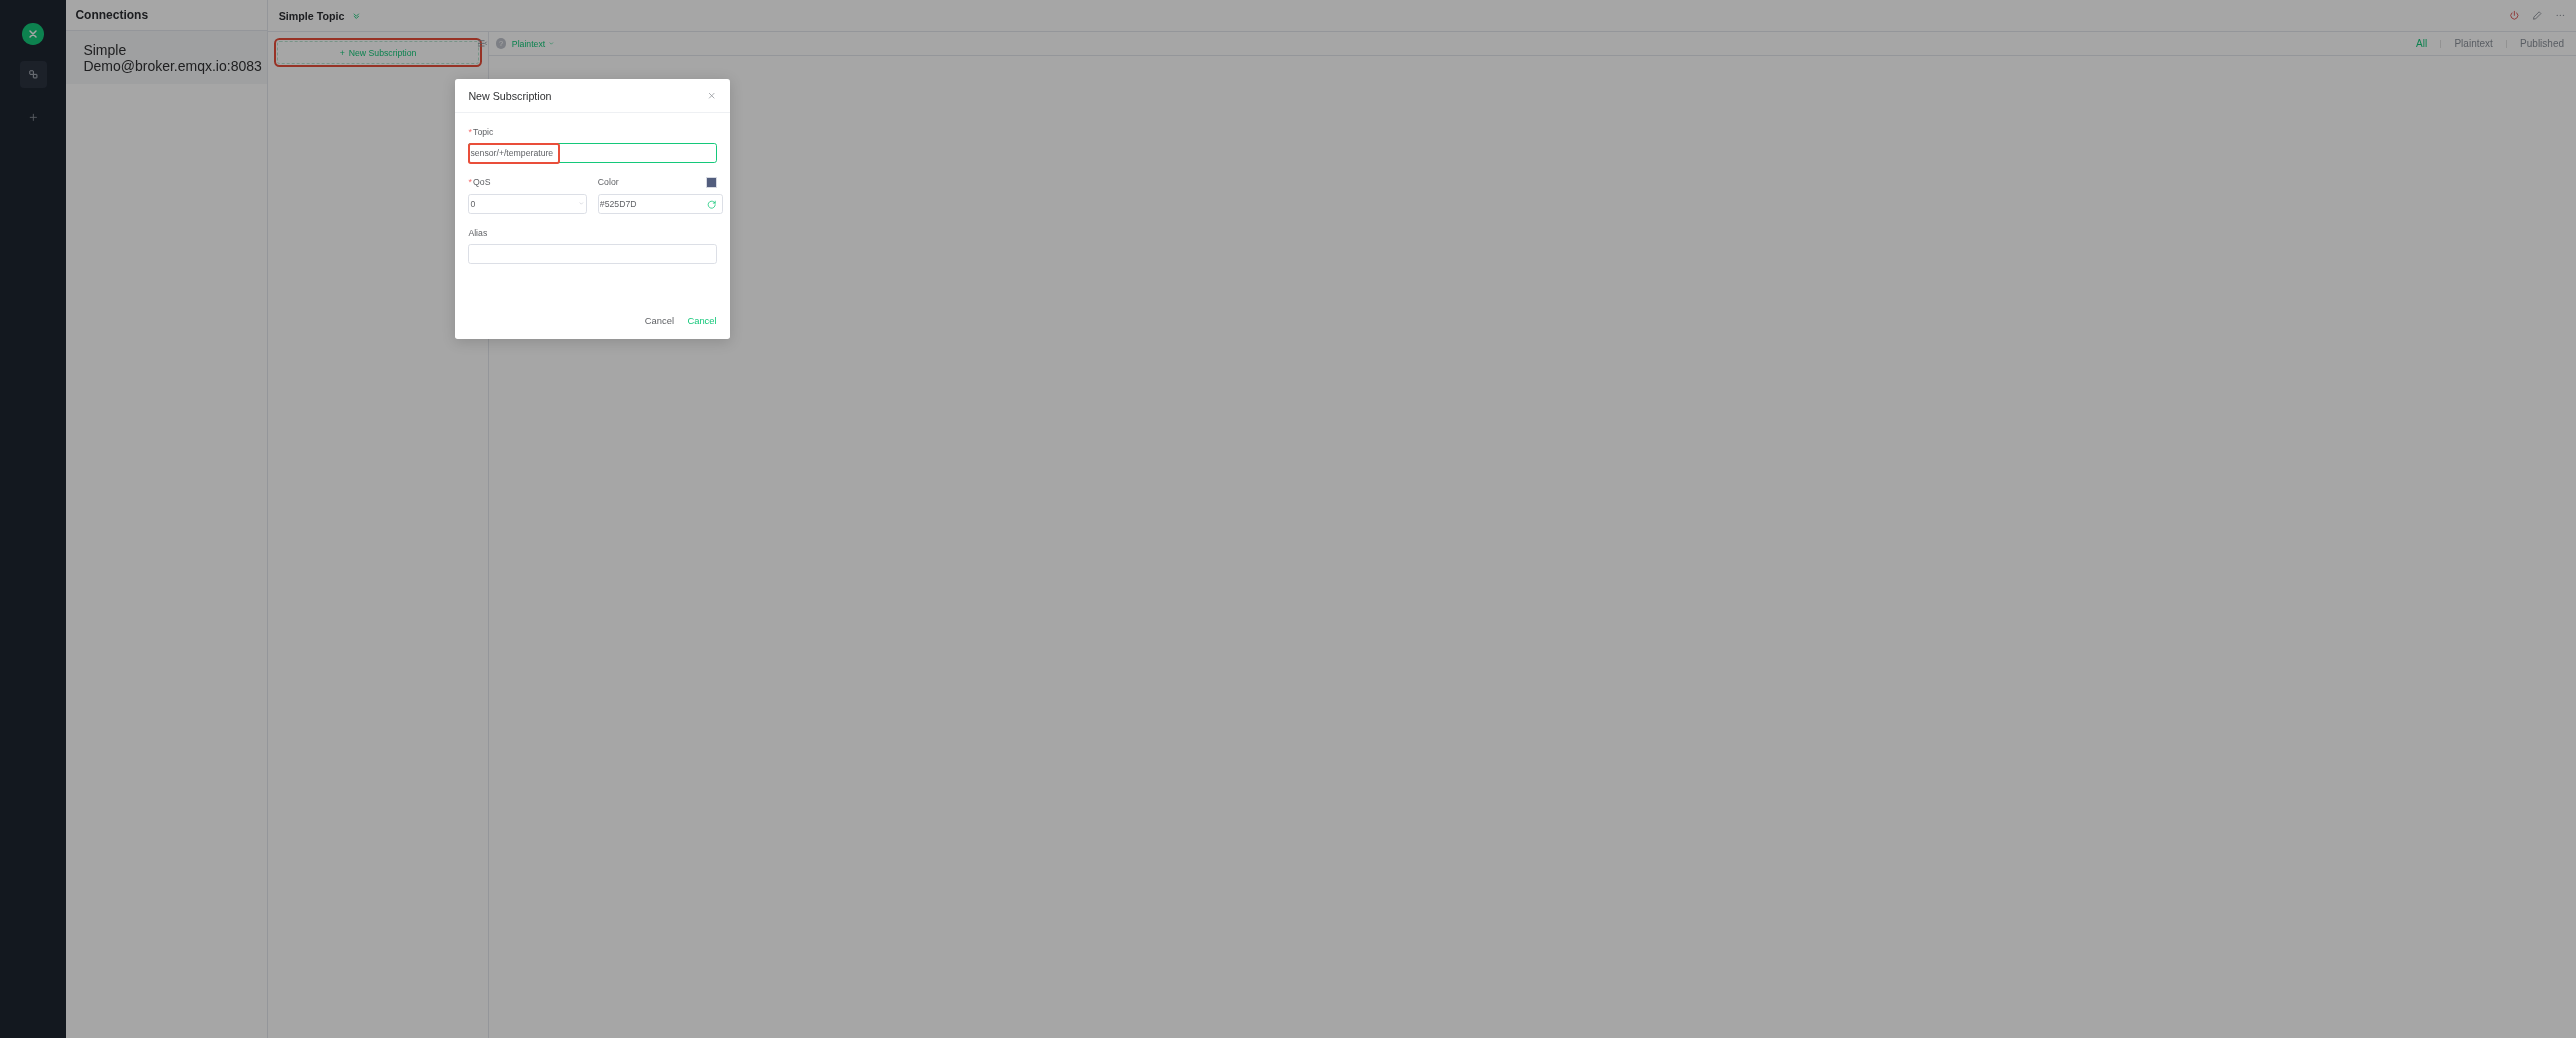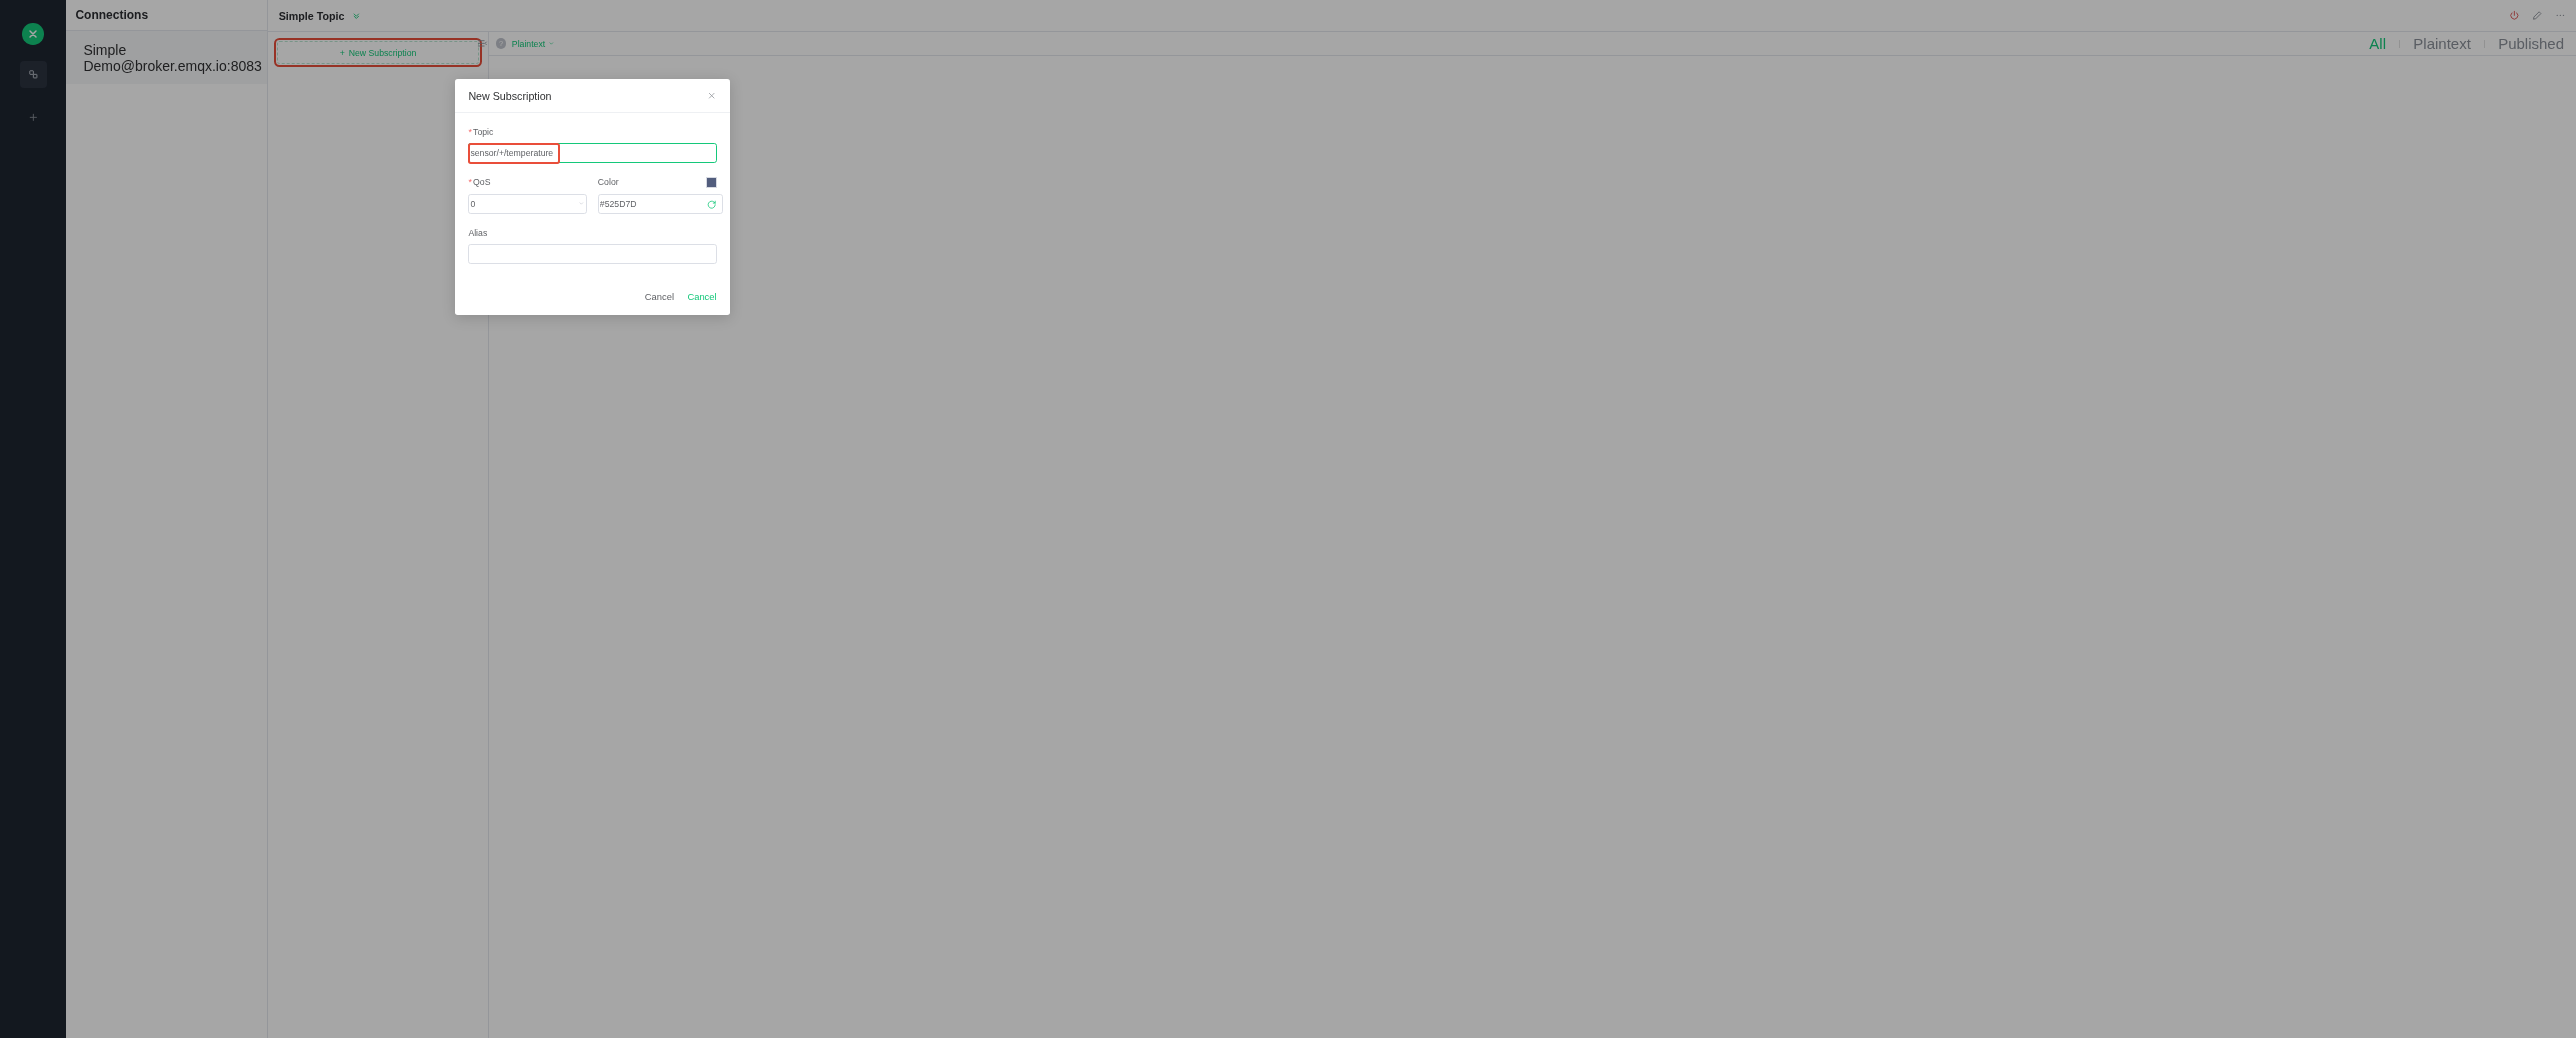--- a/index.html
+++ b/index.html
@@ -133,21 +133,21 @@
   }
   .msgs-header-left { display: flex; align-items: center; gap: 5.4px; }
   .toggle-sub-icon { color: #8a9099; width: 10.7px; height: 10.7px; cursor: pointer; margin-left: -16px; margin-right: 2.7px; }
   .avatar-qmark {
     width: 10.7px; height: 10.7px; border-radius: 50%;
     background: #c0c4cc; color: #fff;
     display: flex; align-items: center; justify-content: center;
     font-size: 7.4px;
   }
   .payload-type { color: var(--green); font-size: 8.7px; cursor: pointer; display:flex; align-items:center; gap:2.7px;}
-  .msg-filter-tabs { display: flex; gap: 12px; font-size: 15px; }
+  .msg-filter-tabs { display: flex; gap: 12px; font-size: 10px; }
   .msg-filter-tabs .tab { color: #8a9099; cursor: pointer; position: relative; padding: 0 1.3px; }
   .msg-filter-tabs .tab.active { color: var(--green); }
   .msg-filter-tabs .sep { width:0.7px; background:#e0e0e0; height:8px; align-self:center;}
 
   
   .overlay {
     position: absolute; inset: 0;
     background: rgba(0,0,0,0.35);
     z-index: 10;
   }
@@ -203,21 +203,21 @@
     border-radius: 2.7px;
     pointer-events:none;
   }
   .select { display:flex; align-items:center; justify-content:space-between; cursor:pointer; color:#606266;}
   .select .arrow { color:#c0c4cc; font-size:6.7px; }
   .color-input { display:flex; align-items:center; }
   .color-input .input { flex:1; }
   .refresh-icon { color: var(--green); margin-left:-16px; cursor:pointer; z-index:1; display:flex;}
   .modal-footer {
     padding: 6.7px 13.4px 13.4px 13.4px;
-    display: flex; justify-content: flex-end; gap: 13.4px;
+    display: flex; justify-content: flex-end; gap: 13.4px; margin-top: 24px;
   }
   .btn-text { background:none; border:none; font-size:9.4px; cursor:pointer; }
   .btn-cancel { color: #606266; }
   .btn-confirm { color: var(--green); }
 </style>
 </head>
 <body>
 
 <div class="nav-sidebar" style="position:relative;">
   <div class="overlay-nav"></div>

